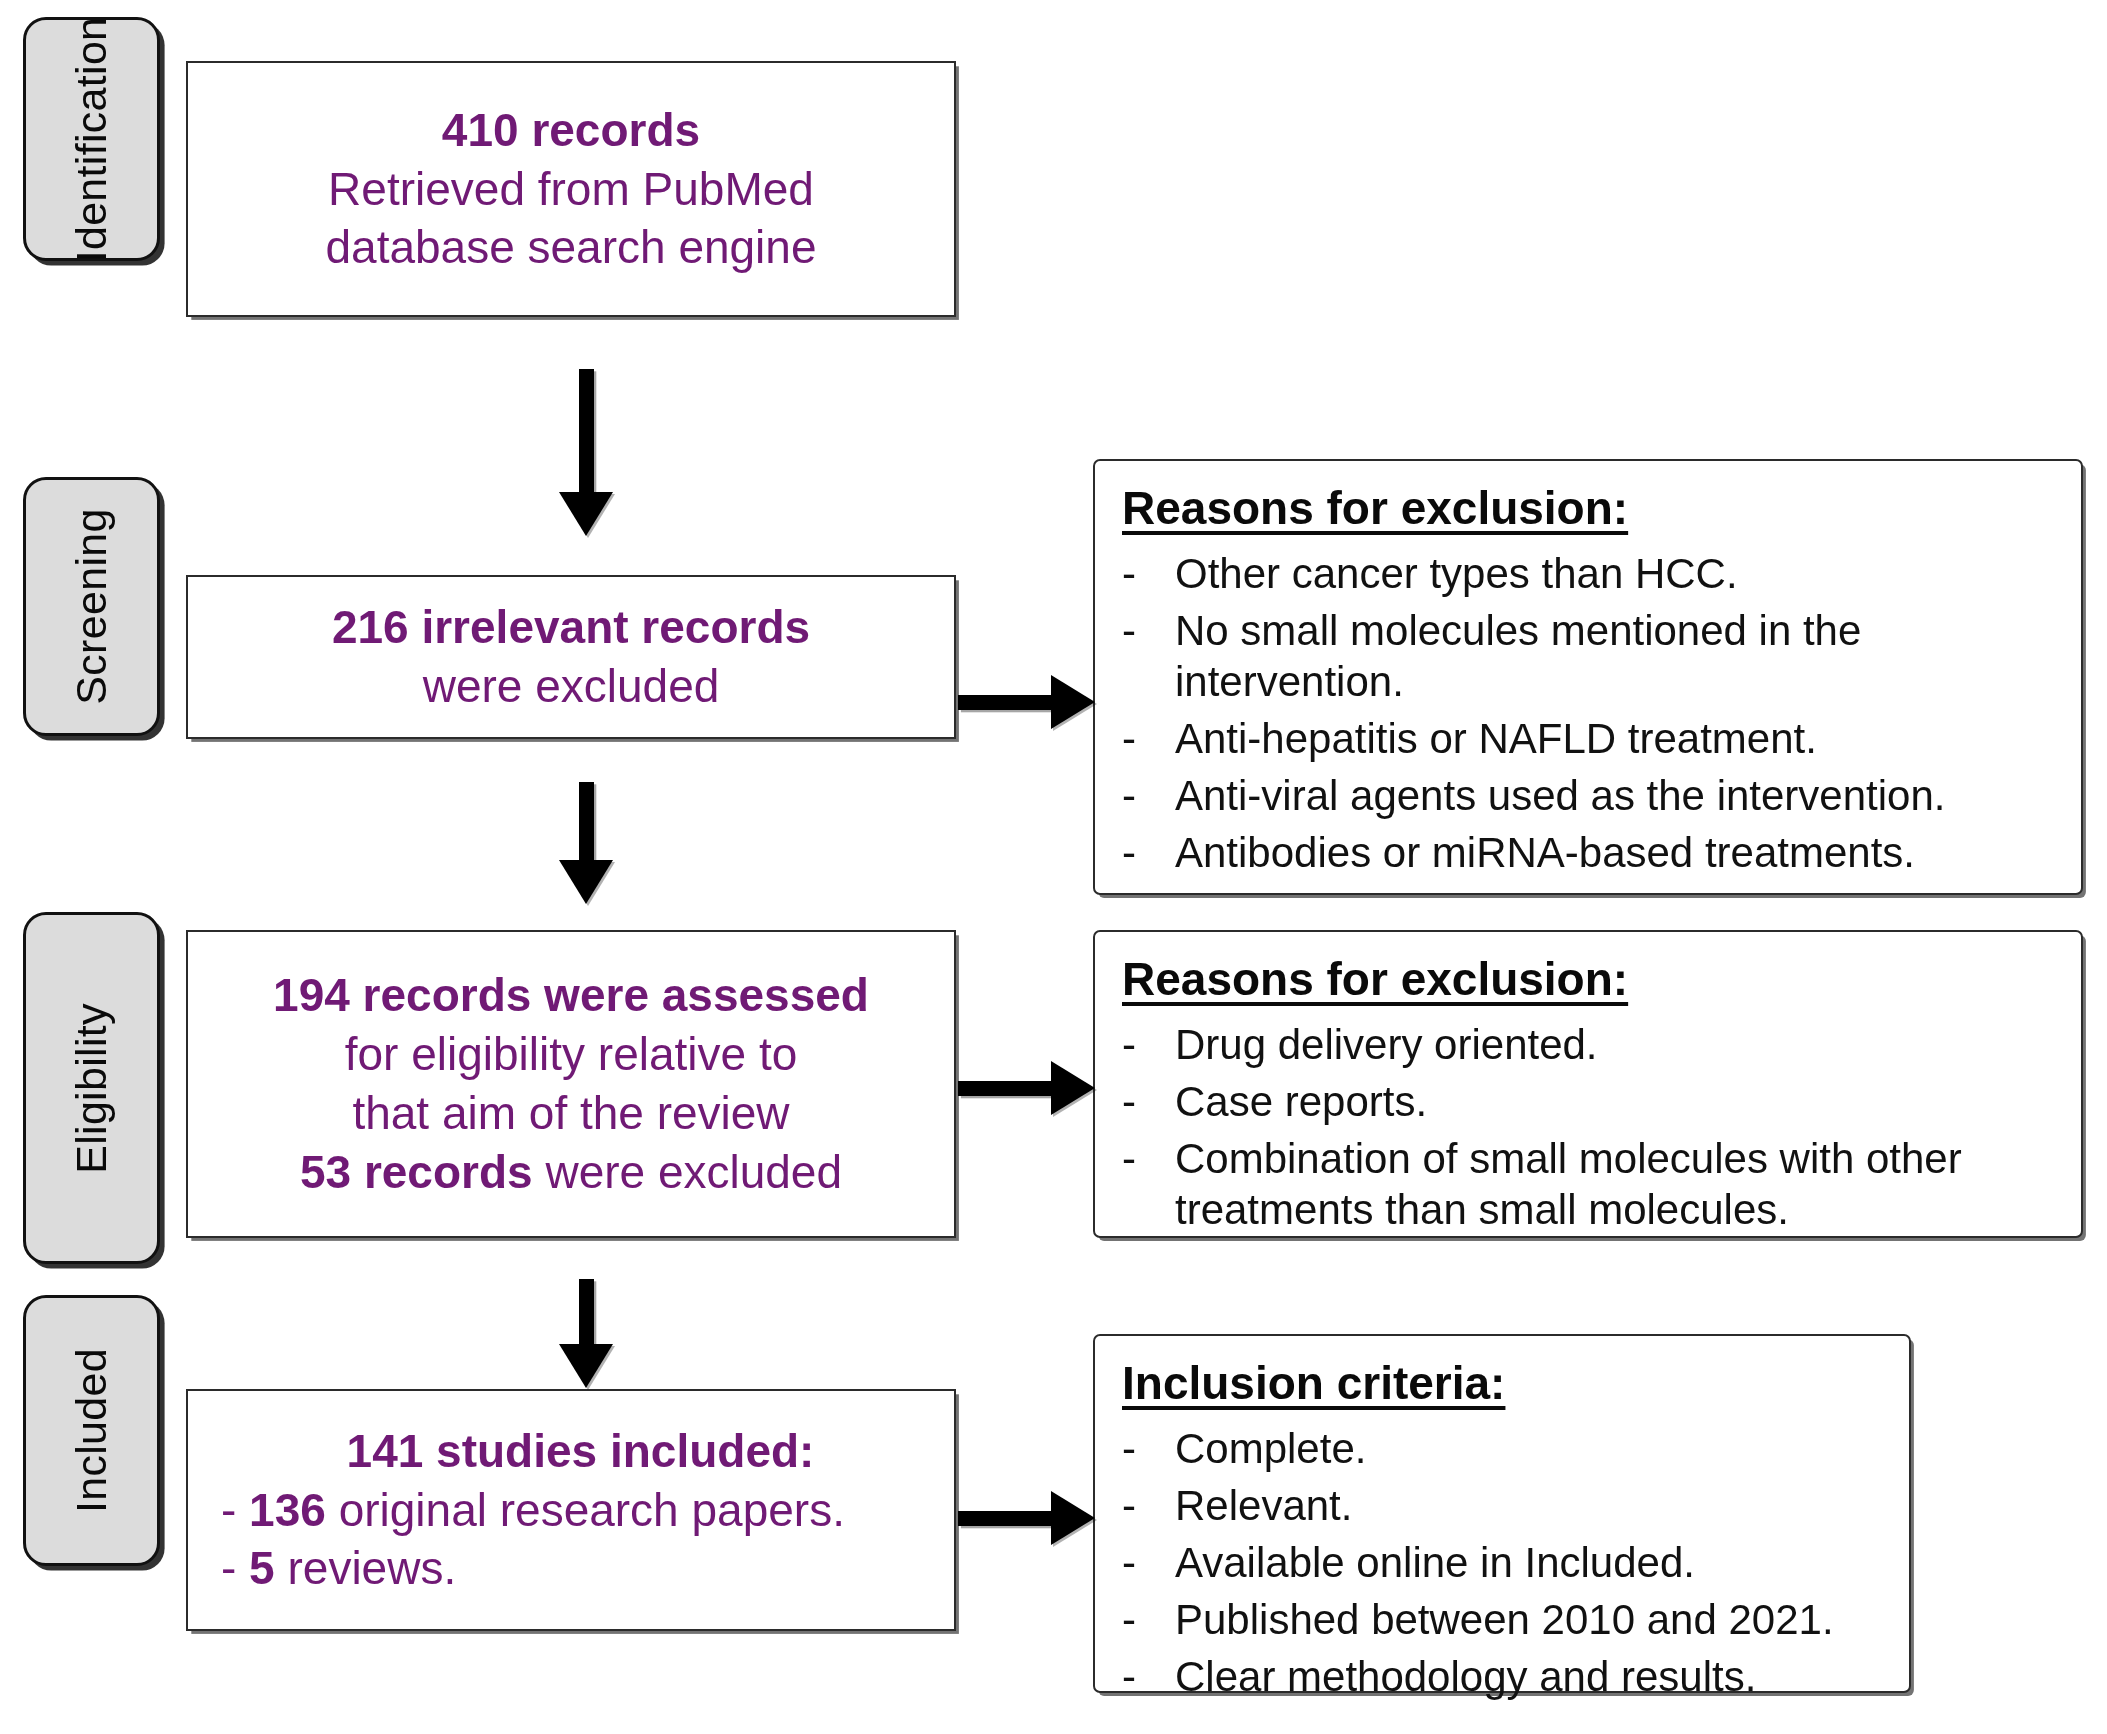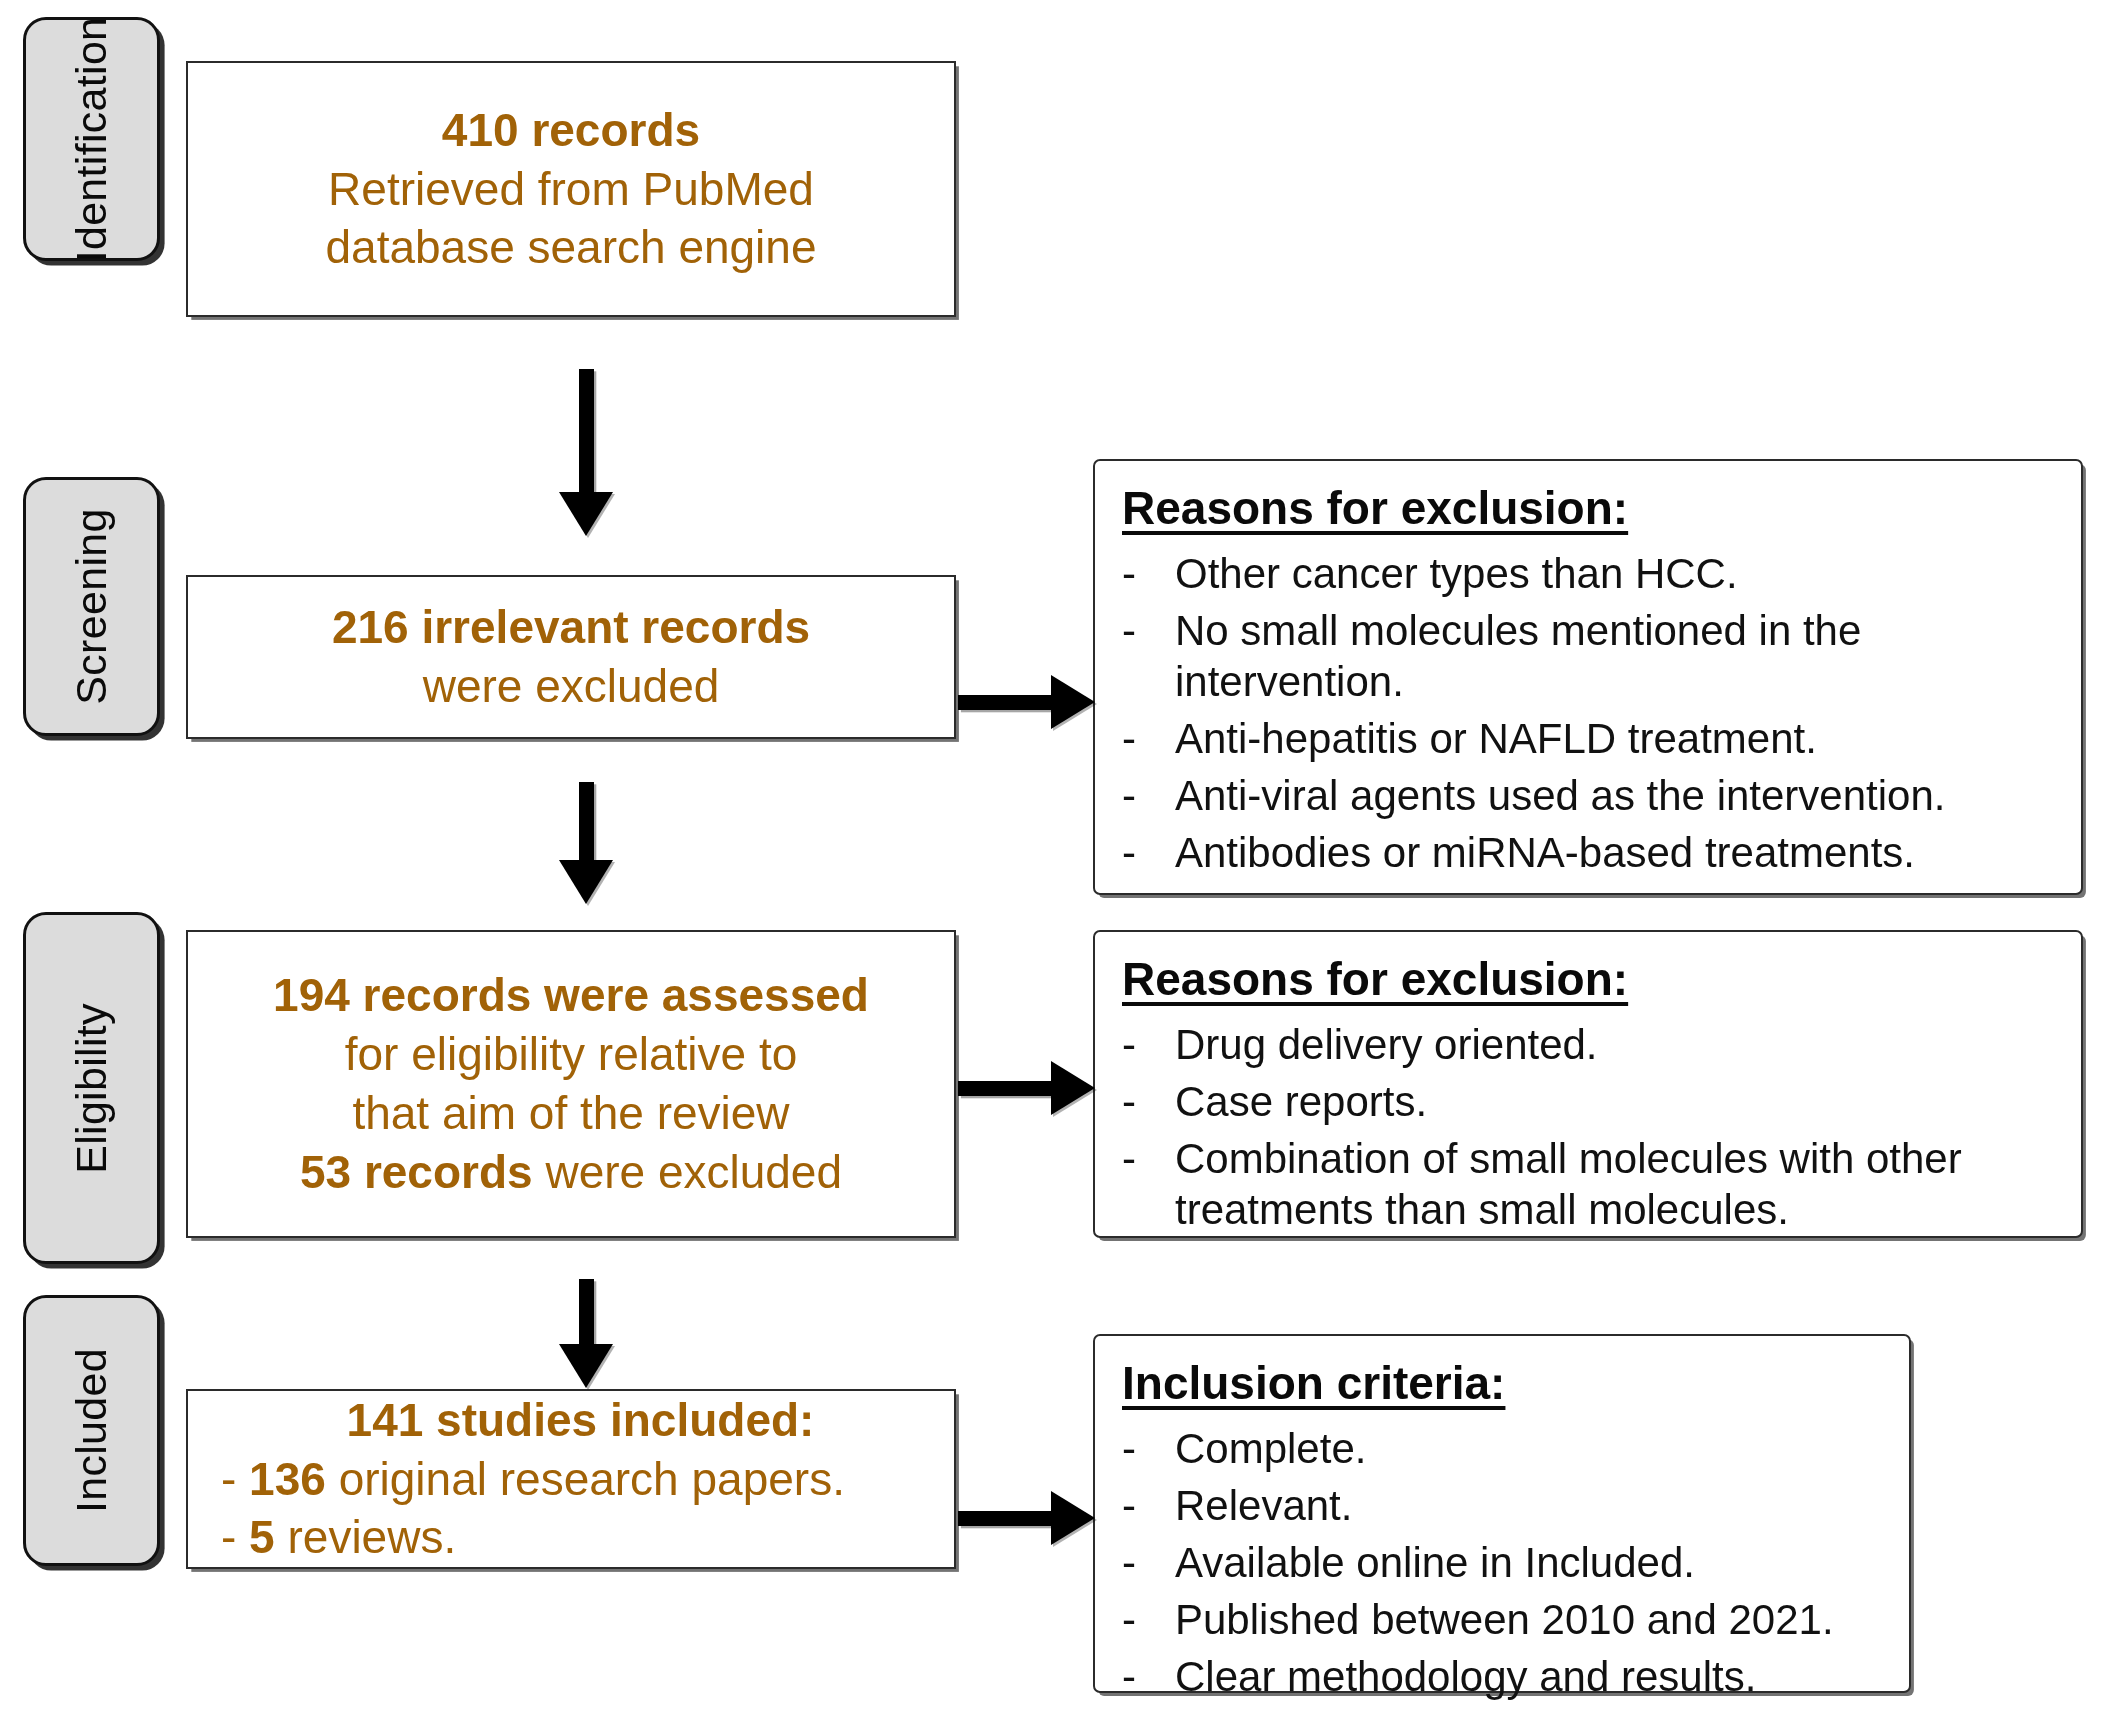--- a/index.html
+++ b/index.html
@@ -51,21 +51,21 @@
     display: flex;
     flex-direction: column;
     align-items: center;
     justify-content: center;
     text-align: center;
     padding: 9.3px 14px;
   }
   .center-box .line {
     font-size: 46px;
     line-height: 1.28;
-    color: #a16207;
+    color: #701a75;
     white-space: nowrap;
   }
   .center-box .line.bold { font-weight: 700; }
   .center-box .line .b { font-weight: 700; }
   .center-box .line .n { font-weight: 400; }
 
   
   .criteria-box {
     display: flex;
     flex-direction: column;
@@ -187,21 +187,21 @@
     <div class="line">were excluded</div>
   </div>
 
   <div class="flow-box center-box" style="left:186px; top:930px; width:770px; height:308px;">
     <div class="line bold">194 records were assessed</div>
     <div class="line">for eligibility relative to</div>
     <div class="line">that aim of the review</div>
     <div class="line"><span class="b">53 records</span><span class="n"> were excluded</span></div>
   </div>
 
-  <div class="flow-box center-box" style="left:186px; top:1389px; width:770px; height:180px; align-items:flex-start; padding-left:33px;">
+  <div class="flow-box center-box" style="left:186px; top:1389px; width:770px; height:242px; align-items:flex-start; padding-left:33px;">
     <div class="line bold" style="align-self:center;">141 studies included:</div>
     <div class="line"><span>-</span>&nbsp;<span class="b">136</span><span class="n"> original research papers.</span></div>
     <div class="line"><span>-</span>&nbsp;<span class="b">5</span><span class="n"> reviews.</span></div>
   </div>
 
   <div class="flow-box criteria-box" style="left:1093px; top:459px; width:990px; height:436px;">
     <div class="criteria-title">Reasons for exclusion:</div>
     <div class="criteria-list">
       <div class="criteria-item">
         <span class="dash">-</span>

